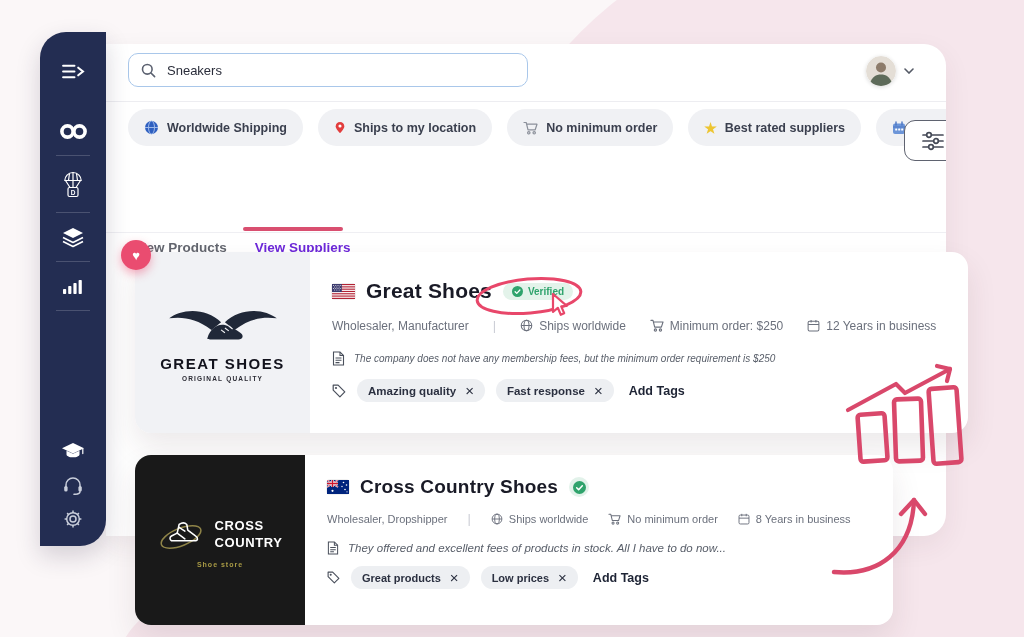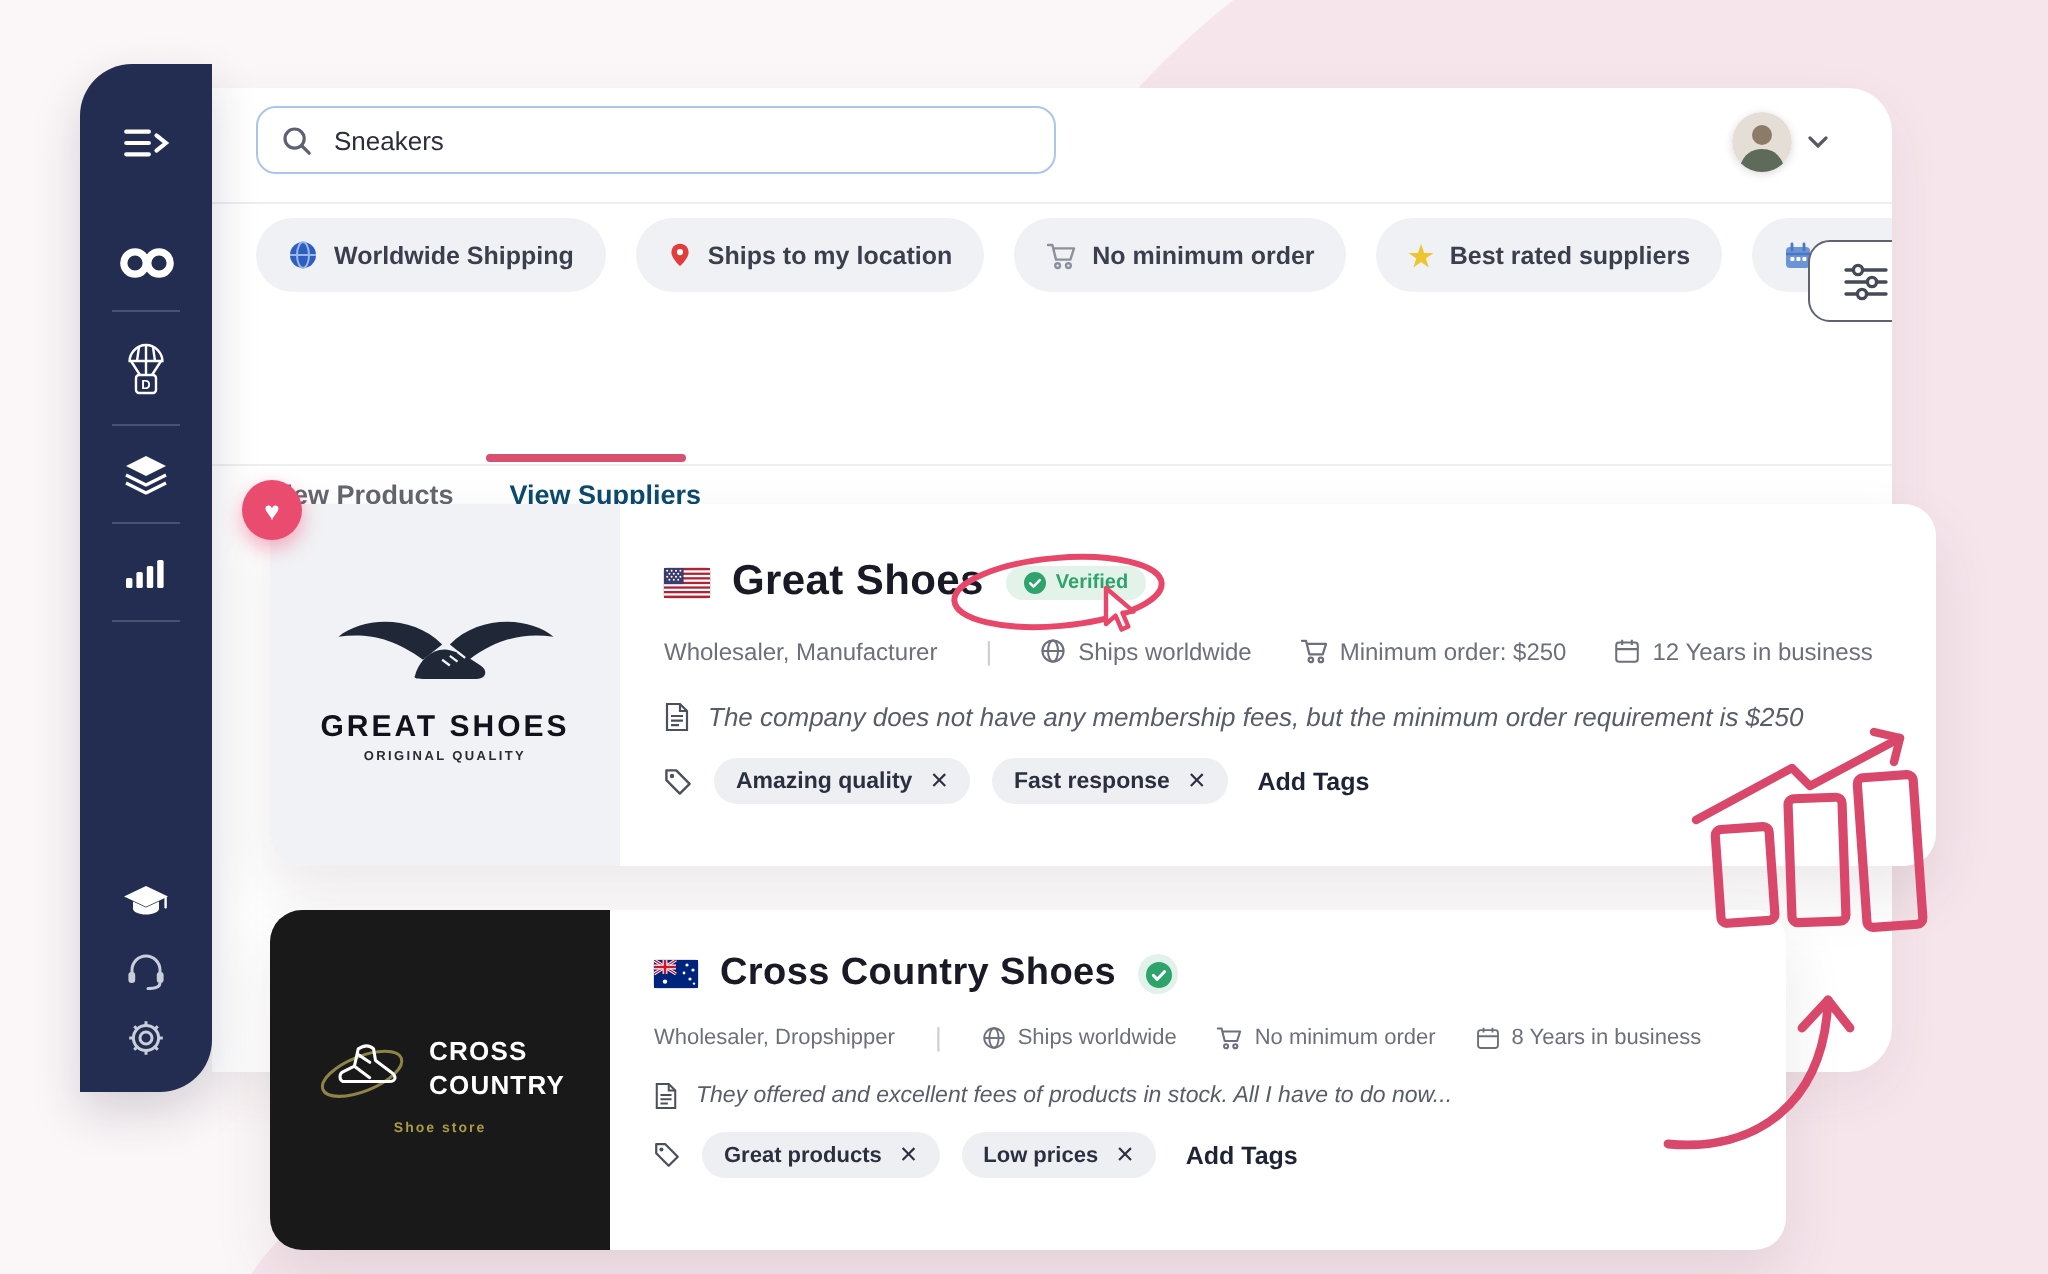--- a/index.html
+++ b/index.html
@@ -36,21 +36,21 @@
   .chips{position:absolute;left:22px;top:65px;display:flex;gap:15px;align-items:center;}
   .chip{display:flex;align-items:center;gap:8px;height:37px;padding:0 16px;background:#f0f1f4;
     border-radius:19px;font-size:12.5px;font-weight:700;color:#3a3f4e;white-space:nowrap;cursor:pointer;}
   .chip .star{color:#edc531;font-size:14px;line-height:1;}
   .filter-btn{position:absolute;left:798px;top:76px;width:56px;height:39px;background:#fff;
     border:1.6px solid #5e London6370;border:1.6px solid #5f6370;border-radius:11px;display:flex;align-items:center;justify-content:center;cursor:pointer;}
 
   
   .tabs{position:absolute;left:28px;top:152px;display:flex;gap:28px;margin-top:44px;}
   .tab{font-size:13.5px;font-weight:700;color:#63666f;cursor:pointer;}
-  .tab--active{color:#0c4a6e;}
+  .tab--active{color:#6d28d9;}
   .tab-underline{position:absolute;left:137px;top:183px;width:100px;height:3.5px;background:#d94f70;border-radius:2px;}
   .tabs-line{position:absolute;left:0;top:188px;width:100%;height:1px;background:#efeff3;}
 
   
   .card{position:absolute;background:#fff;border-radius:16px;display:flex;z-index:5;
     box-shadow:0 14px 30px rgba(70,35,50,.10);}
   .card1{left:135px;top:252px;width:833px;height:181px;}
   .card2{left:135px;top:455px;width:758px;height:170px;}
   .logo-block{flex:0 0 175px;border-radius:16px 0 0 16px;display:flex;flex-direction:column;
     align-items:center;justify-content:center;}
@@ -77,21 +77,21 @@
   .verified-dot{width:20px;height:20px;border-radius:50%;background:rgba(47,163,108,.14);
     display:flex;align-items:center;justify-content:center;}
   .meta-row{display:flex;align-items:center;font-size:12px;color:#6b707c;white-space:nowrap;}
   .card1 .meta-row{margin-top:15px;gap:24px;}
   .card2 .meta-row{margin-top:13px;gap:20px;font-size:11px;}
   .meta-item{display:flex;align-items:center;gap:6px;color:#6b707c;}
   .meta-sep{color:#ccced6;font-size:13px;}
   .desc-row{display:flex;align-items:center;gap:9px;}
   .card1 .desc-row{margin-top:18px;}
   .card2 .desc-row{margin-top:15px;}
-  .desc-text{font-size:13px;font-style:italic;color:#575d68;white-space:nowrap;}
+  .desc-text{font-size:10px;font-style:italic;color:#575d68;white-space:nowrap;}
   .card2 .desc-text{font-size:11.5px;}
   .tags-row{display:flex;align-items:center;gap:11px;}
   .card1 .tags-row{margin-top:13px;}
   .card2 .tags-row{margin-top:11px;}
   .tag-chip{display:flex;align-items:center;gap:9px;background:#edeff2;border-radius:12px;
     padding:4px 11px;font-size:11.5px;font-weight:700;color:#2b3040;white-space:nowrap;}
   .card2 .tag-chip{font-size:11px;}
   .tag-x{font-size:15px;line-height:1;color:#2b3040;cursor:pointer;font-weight:400;}
   .add-tags{font-size:12.5px;font-weight:800;color:#1e2435;margin-left:4px;cursor:pointer;white-space:nowrap;}
 

